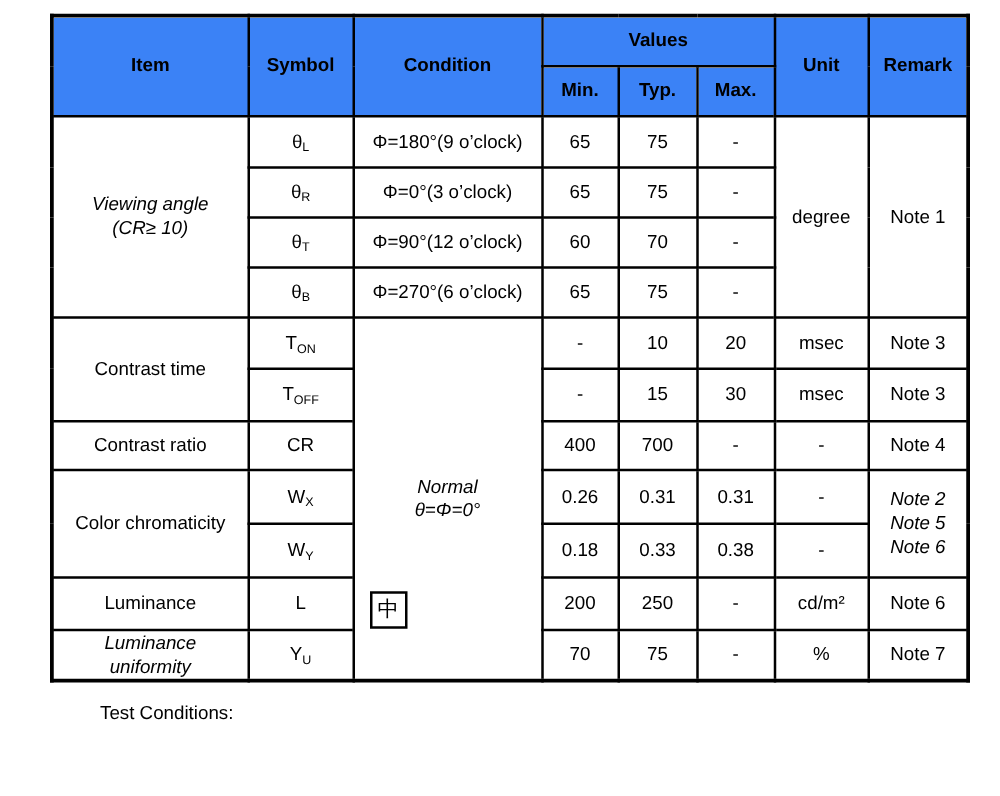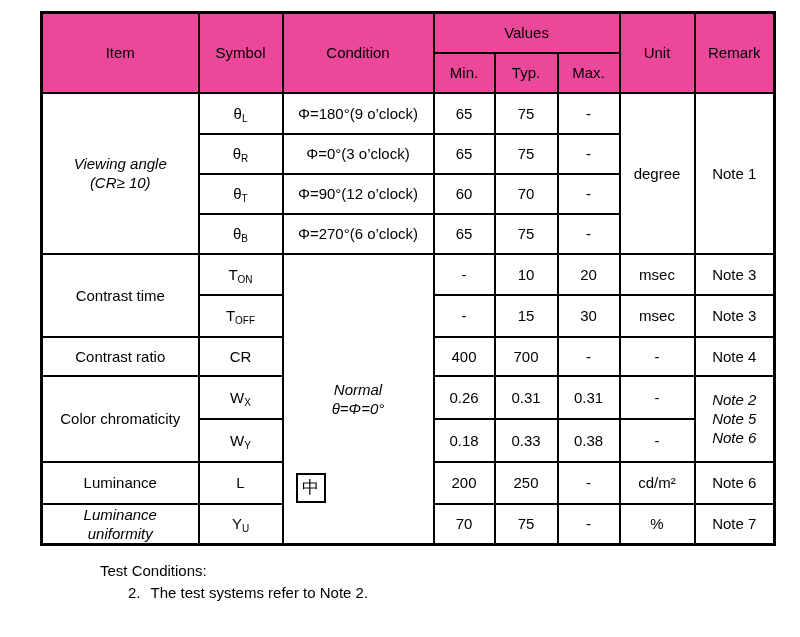--- a/index.html
+++ b/index.html
@@ -27,22 +27,22 @@
   }
   table.spec td {
     border: 2px solid #000;
     font-size: 15px;
     text-align: center;
     vertical-align: middle;
     padding: 0 4px;
     overflow: hidden;
   }
   td.hdr {
-    background: #ec4899;
-    font-weight: normal;
+    background: #3b82f6;
+    font-weight: bold;
   }
   td.left {
     text-align: left;
     padding-left: 8px;
   }
   .preline { white-space: pre-line; line-height: 19px; font-style: italic; }
   sub.sb {
     font-size: 10px;
     vertical-align: baseline;
     position: relative;
@@ -61,21 +61,20 @@
     justify-content: center;
     font-size: 17px;
     background: #fff;
   }
   .footer {
     position: absolute;
     left: 80px;
     top: 560px;
     font-size: 15px;
     line-height: 22px;
-    margin-left: 20px;
   }
   .fc-item { padding-left: 28px; }
   .fc-num { display: inline-block; margin-right: 10px; }
   sub.fsb {
     font-size: 9px;
     vertical-align: baseline;
     position: relative;
     top: 3px;
   }
 </style>
@@ -221,16 +220,15 @@
       <td>75</td>
       <td>-</td>
       <td>%</td>
       <td class="left">Note 7</td>
     </tr>
   </tbody>
     </table>
 
   <div class="footer">
     <div>Test Conditions:</div>
-    <div class="fc-item"><span class="fc-num">2.</span><span>The test systems refer to Note 2.</span></div>
   </div>
 
 </div>
 
 </body></html>

